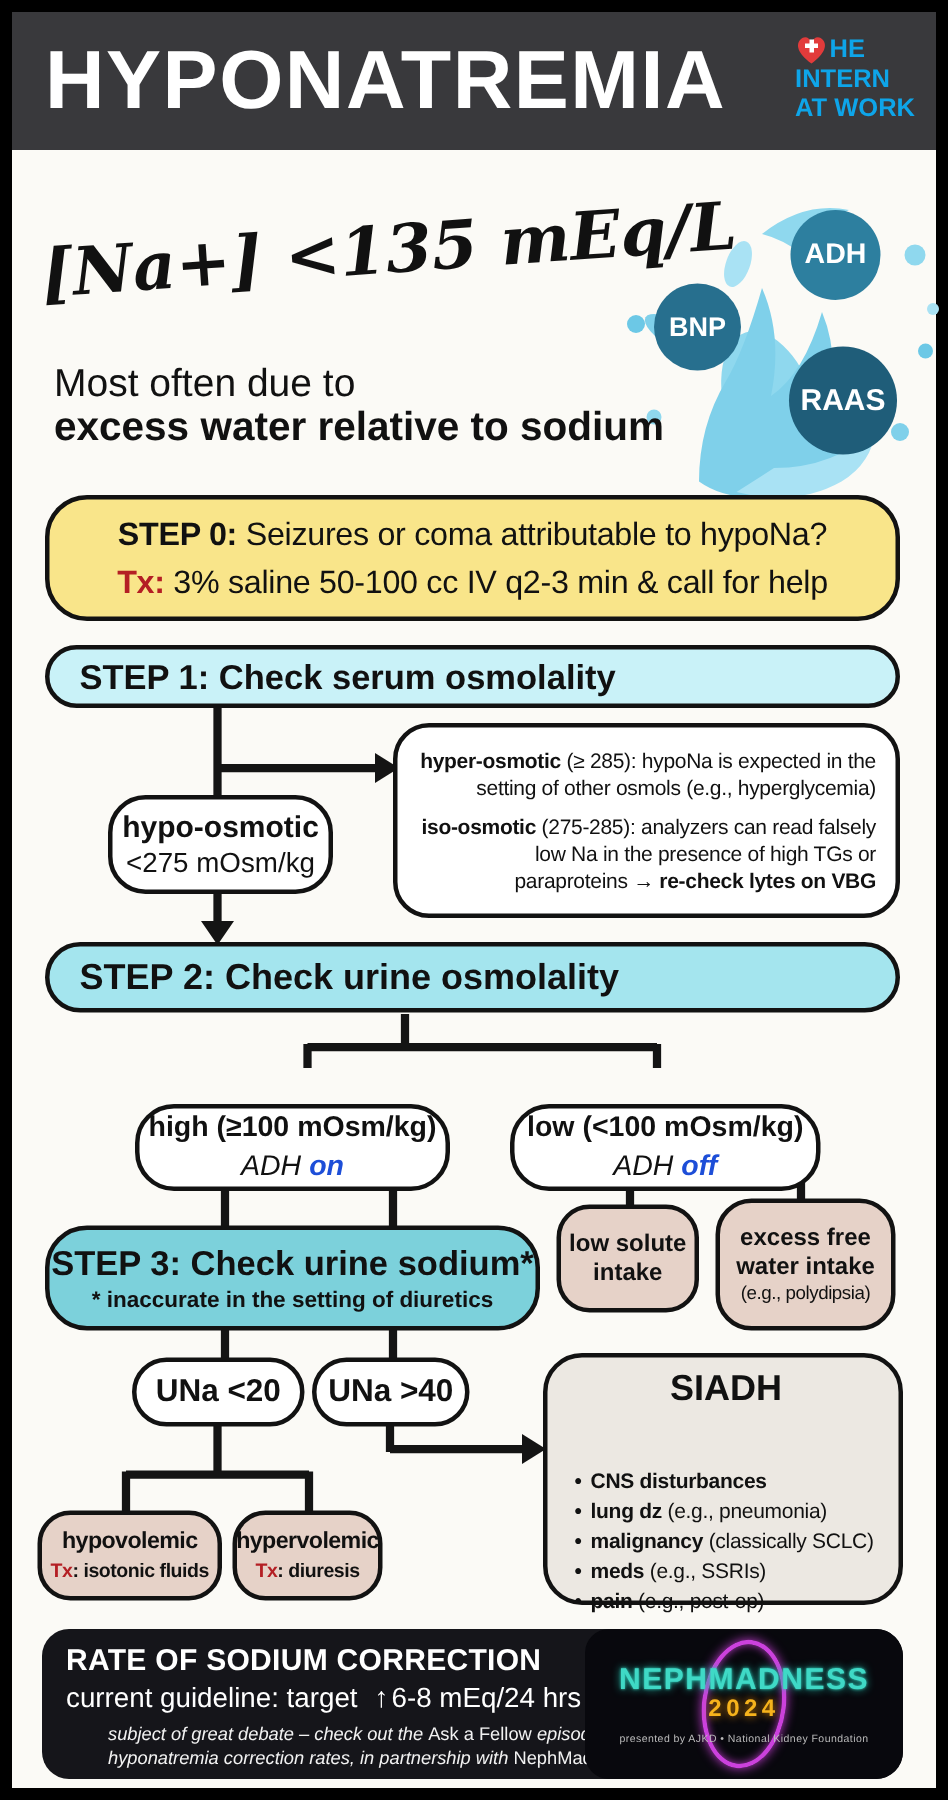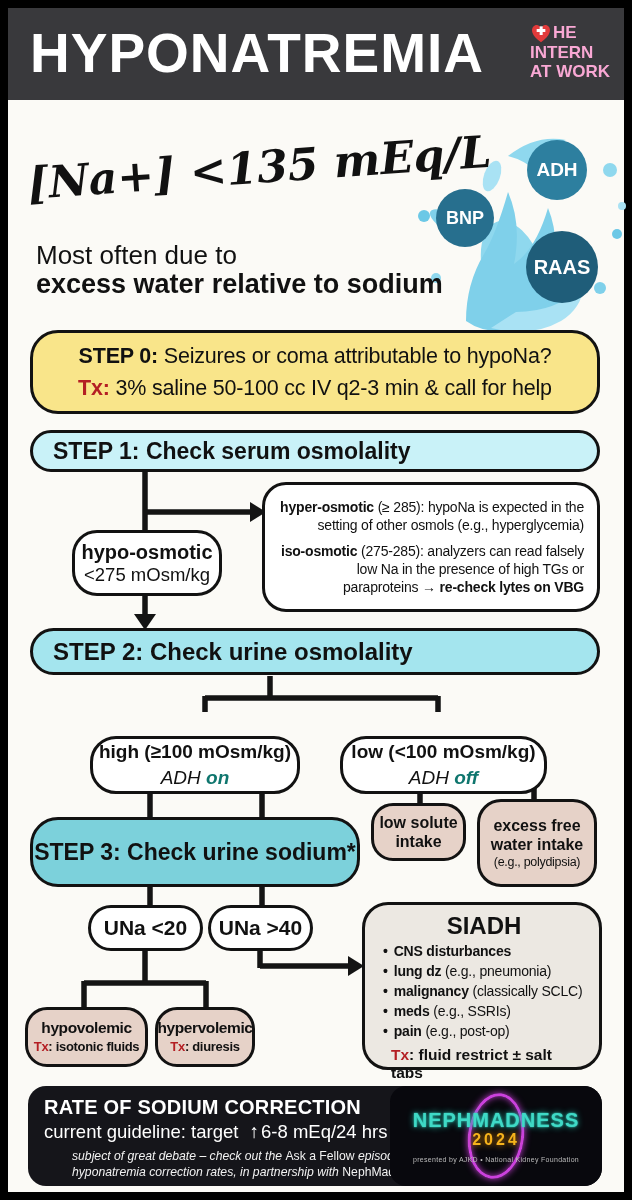--- a/index.html
+++ b/index.html
@@ -6,21 +6,21 @@
   html,body { background:#222; }
   .canvas {
     position:relative; width:632px; height:1200px; background:#000;
     font-family:"Liberation Sans", sans-serif; overflow:hidden; color:#111;
   }
   .content-bg { position:absolute; left:8px; top:100px; width:616px; height:1092px; background:#fbfaf6; }
 
   
   .header { position:absolute; left:8px; top:8px; width:616px; height:92px; background:#39393c; z-index:3; }
   .main-title { position:absolute; left:22px; top:0; line-height:90px; font-size:55px; font-weight:700; letter-spacing:1px; color:#fff; }
-  .brand { position:absolute; right:14px; top:15px; color:#f9a8d4; font-weight:700; font-size:17px; line-height:1.12; text-align:left; }
+  .brand { position:absolute; right:14px; top:15px; color:#0ea5e9; font-weight:700; font-size:17px; line-height:1.12; text-align:left; }
   .brand-row { display:flex; align-items:center; }
   .brand svg { display:block; margin-right:1px; }
 
   
   .formula { position:absolute; left:26px; top:158px; z-index:2; font-family:"DejaVu Serif", serif; font-style:italic; font-weight:600; font-size:44px; transform:rotate(-4deg); transform-origin:left top; white-space:nowrap; }
   .lead { position:absolute; left:36px; top:240px; z-index:2; font-size:26px; }
   .lead-bold { position:absolute; left:36px; top:269px; z-index:2; font-size:27px; font-weight:700; }
   .splash { position:absolute; left:396px; top:116px; z-index:1; }
   .bubble { position:absolute; z-index:1; border-radius:50%; color:#fff; font-weight:700; display:flex; align-items:center; justify-content:center; }
   .bubble-bnp { left:436px; top:189px; width:58px; height:58px; background:#276f8e; font-size:18px; }
@@ -41,38 +41,38 @@
   .hypo .l1 { font-size:20px; font-weight:700; }
   .hypo .l2 { font-size:18.5px; }
   .osmoinfo { left:262px; top:482px; width:338px; height:130px; border-radius:24px; align-items:flex-start; text-align:right; padding:10px 13px; font-size:14px; line-height:1.3; letter-spacing:-0.2px; }
   .osmoinfo p + p { margin-top:8px; }
   .step2 { left:30px; top:628px; width:570px; height:47px; background:#a4e5ee; border-radius:25px; align-items:flex-start; padding-left:20px; font-size:24px; font-weight:700; }
   .ubox { width:210px; height:58px; border-radius:26px; font-size:19px; line-height:1.35;margin-top:26px; }
   .uhigh { left:90px; top:710px; }
   .ulow { left:340px; top:710px; width:207px; }
   .ubox .crit { font-weight:700; }
   .ubox .adh { font-style:italic; }
-  .ubox .state { font-style:italic; font-weight:700; color:#0f766e; }
+  .ubox .state { font-style:italic; font-weight:700; color:#1d4ed8; }
   .step3 { left:30px; top:817px; width:330px; height:70px; background:#7cd1db; border-radius:28px; }
   .step3 .t { font-size:23px; font-weight:700; }
   .step3 .f { font-size:15px; font-weight:700; margin-top:2px; }
   .pink { background:#e6d2c8; border-width:3px; }
-  .lowsolute { left:371px; top:803px; width:95px; height:58px; border-radius:22px; font-size:16px; font-weight:700; line-height:1.2; }
+  .lowsolute { left:371px; top:803px; width:95px; height:72px; border-radius:22px; font-size:16px; font-weight:700; line-height:1.2; }
   .excess { left:477px; top:799px; width:120px; height:88px; border-radius:24px; line-height:1.2; }
   .excess .b1 { font-size:16px; font-weight:700; }
   .excess .r1 { font-size:12.5px; letter-spacing:-0.3px; margin-top:1px; }
   .una { width:115px; height:46px; border-radius:23px; font-size:21px; font-weight:700; }
   .una-low { left:88px; top:905px; }
   .una-high { left:208px; top:905px; width:105px; }
   .vol { height:60px; border-radius:22px; line-height:1.3; }
   .vol .t { font-size:15.5px; font-weight:700; letter-spacing:-0.4px; }
   .vol .tx { font-size:13px; font-weight:700; letter-spacing:-0.3px; }
   .hypovol { left:25px; top:1007px; width:123px; }
   .hypervol { left:155px; top:1007px; width:100px; }
-  .siadh { left:362px; top:902px; width:240px; height:168px; background:#ece8e2; border-radius:26px; justify-content:flex-start; padding:7px 12px 6px 16px; align-items:stretch; text-align:left; }
+  .siadh { left:362px; top:902px; width:240px; height:168px; background:#ece8e2; border-radius:26px; justify-content:flex-start; padding:7px 12px 6px 16px; align-items:stretch; text-align:left;gap:36px; }
   .siadh .title { text-align:center; font-size:24px; font-weight:700; }
   .siadh ul { list-style:none; margin-top:2px; }
   .siadh li { font-size:14px; line-height:1.42; letter-spacing:-0.2px; display:flex; }
   .siadh li .dot { margin:0 6px 0 2px; font-weight:700; }
   .siadh .txline { font-size:15.5px; font-weight:700; margin:5px 0 0 10px; }
 
   
   .footer { position:absolute; left:28px; top:1086px; width:574px; height:100px; background:#15151a; border-radius:18px; z-index:2; color:#fff; overflow:hidden; }
   .footer .ft { position:absolute; left:16px; top:10px; font-size:20px; font-weight:700; letter-spacing:0.2px; }
   .footer .guide { position:absolute; left:16px; top:35px; font-size:18.5px; }
@@ -171,20 +171,21 @@
     <div class="crit">high (≥100 mOsm/kg)</div>
     <div><span class="adh">ADH </span><span class="state">on</span></div>
   </div>
   <div class="node ubox ulow">
     <div class="crit">low (&lt;100 mOsm/kg)</div>
     <div><span class="adh">ADH </span><span class="state">off</span></div>
   </div>
 
   <div class="node step3">
     <div class="t">STEP 3: Check urine sodium*</div>
+    <div class="f">* inaccurate in the setting of diuretics</div>
   </div>
 
   <div class="node pink lowsolute">
     <div>low solute</div>
     <div>intake</div>
   </div>
   <div class="node pink excess">
     <div class="b1">excess free</div>
     <div class="b1">water intake</div>
     <div class="r1">(e.g., polydipsia)</div>

